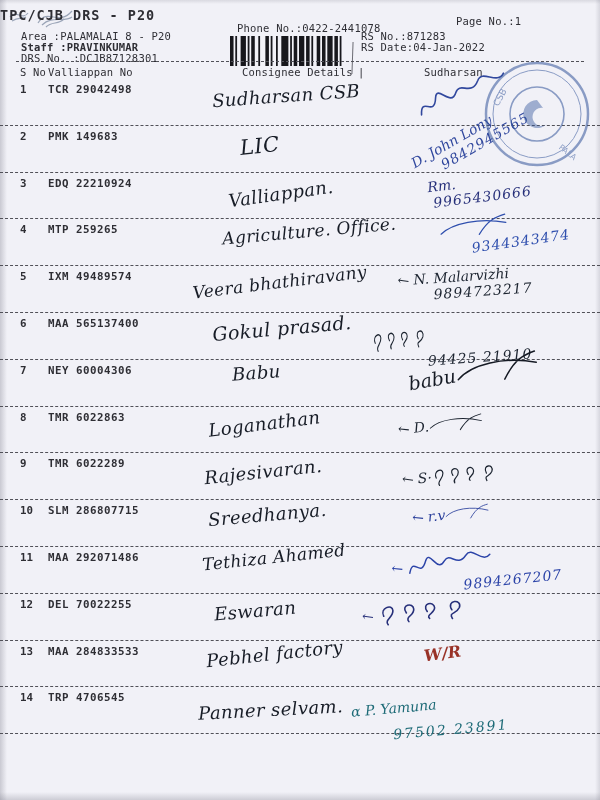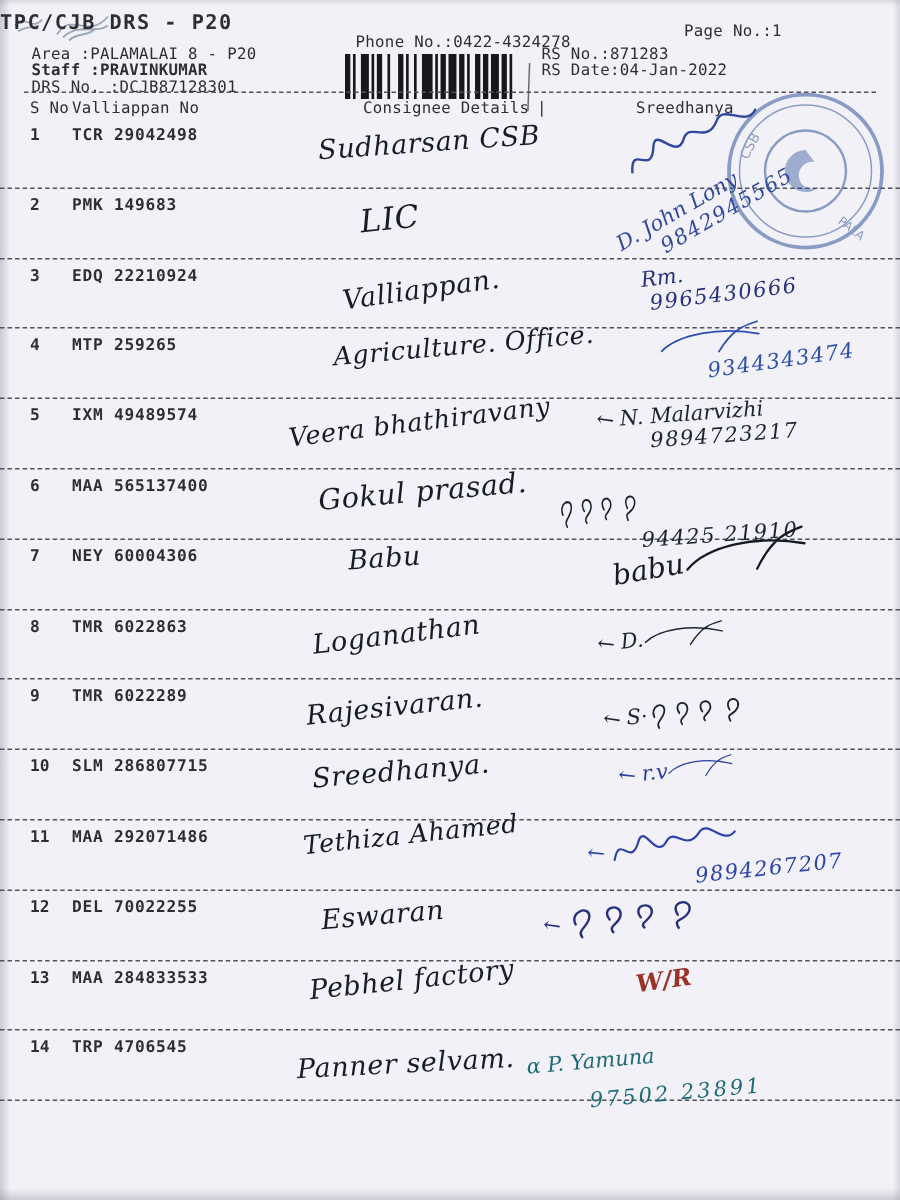--- a/index.html
+++ b/index.html
@@ -39,21 +39,21 @@
   <div class="edge-b"></div>
   <div class="edge-r"></div>
   <div class="edge-t"></div>
 
   <svg class="abs" style="left:8px;top:5px;" width="72" height="26" viewBox="0 0 72 26">
     <path d="M2,12 C8,4 14,16 20,8 M4,16 C10,12 14,14 18,12" stroke="#76849c" stroke-width="1.2" fill="none" opacity=".7"></path>
     <path d="M30,18 C40,2 50,22 64,6 M34,20 C44,10 56,18 64,12 M38,22 C44,16 50,20 56,14" stroke="#76849c" stroke-width="1.2" fill="none" opacity=".7"></path>
   </svg>
 
   <div class="abs title" style="left:0;right:0;top:7px;text-align:left;">TPC/CJB  DRS - P20</div>
-  <div class="abs sz10" style="left:237px;top:22px;">Phone No.:0422-4324278</div>
+  <div class="abs sz10" style="left:237px;top:22px;">Phone No.:0422-2441078</div>
   <div class="abs sz10" style="left:456px;top:15px;">Page No.:1</div>
 
   <div class="abs sz10" style="left:21px;top:30px;">Area :PALAMALAI 8 - P20</div>
   <div class="abs sz10 b" style="left:21px;top:41px;">Staff :PRAVINKUMAR</div>
   <div class="abs sz10" style="left:21px;top:52px;">DRS No. :DCJB87128301</div>
 
   <svg class="abs" style="left:230px;top:36px;" width="115" height="30" id="barcode" viewBox="0 0 65 30" preserveAspectRatio="none">
       <rect x="0" y="0" width="2" height="30" fill="#17171c"></rect>
       <rect x="3" y="0" width="1" height="30" fill="#17171c"></rect>
       <rect x="6" y="0" width="3" height="30" fill="#17171c"></rect>
@@ -79,21 +79,21 @@
   <div class="abs sz10" style="left:361px;top:30px;text-align:right;">RS No.:871283</div>
   <div class="abs sz10" style="left:361px;top:41px;">RS Date:04-Jan-2022</div>
 
   <div class="abs vtick" style="left:352px;top:42px;height:32px;transform:rotate(2deg);"></div>
 
   <div class="abs dash" style="left:16px;right:16px;top:61px;"></div>
   <div class="abs sz10" style="left:20px;top:66px;">S No</div>
   <div class="abs sz10" style="left:48px;top:66px;">Valliappan No</div>
   <div class="abs sz10" style="left:242px;top:66px;">Consignee Details</div>
   <div class="abs sz10" style="left:358px;top:66px;">|</div>
-  <div class="abs sz10" style="left:424px;top:66px;">Sreedhanya</div>
+  <div class="abs sz10" style="left:424px;top:66px;">Sudharsan</div>
 
   <div class="tbody">
       <div class="row">
         <span class="sno">1</span>
         <span class="cno">TCR 29042498</span>
         <div class="hw cons" style="left: 212px; top: 6px; font-size: 18px; transform: rotate(-4deg); color: rgb(23, 28, 38);">Sudharsan CSB</div>
         <div class="hw sig" style="left: 415px; top: 0px; transform: rotate(-20deg); color: rgb(49, 72, 158);"><svg class="scrawl" width="95" height="30" viewBox="0 0 100 32" preserveAspectRatio="none">
             <path d="M2,22 C8,2 14,30 22,10 C28,-4 34,26 44,12 C52,2 58,22 70,8 C78,-2 88,20 98,10" fill="none" stroke="#31489e" stroke-width="1.7" stroke-linecap="round"></path>
           </svg></div>
       </div>

